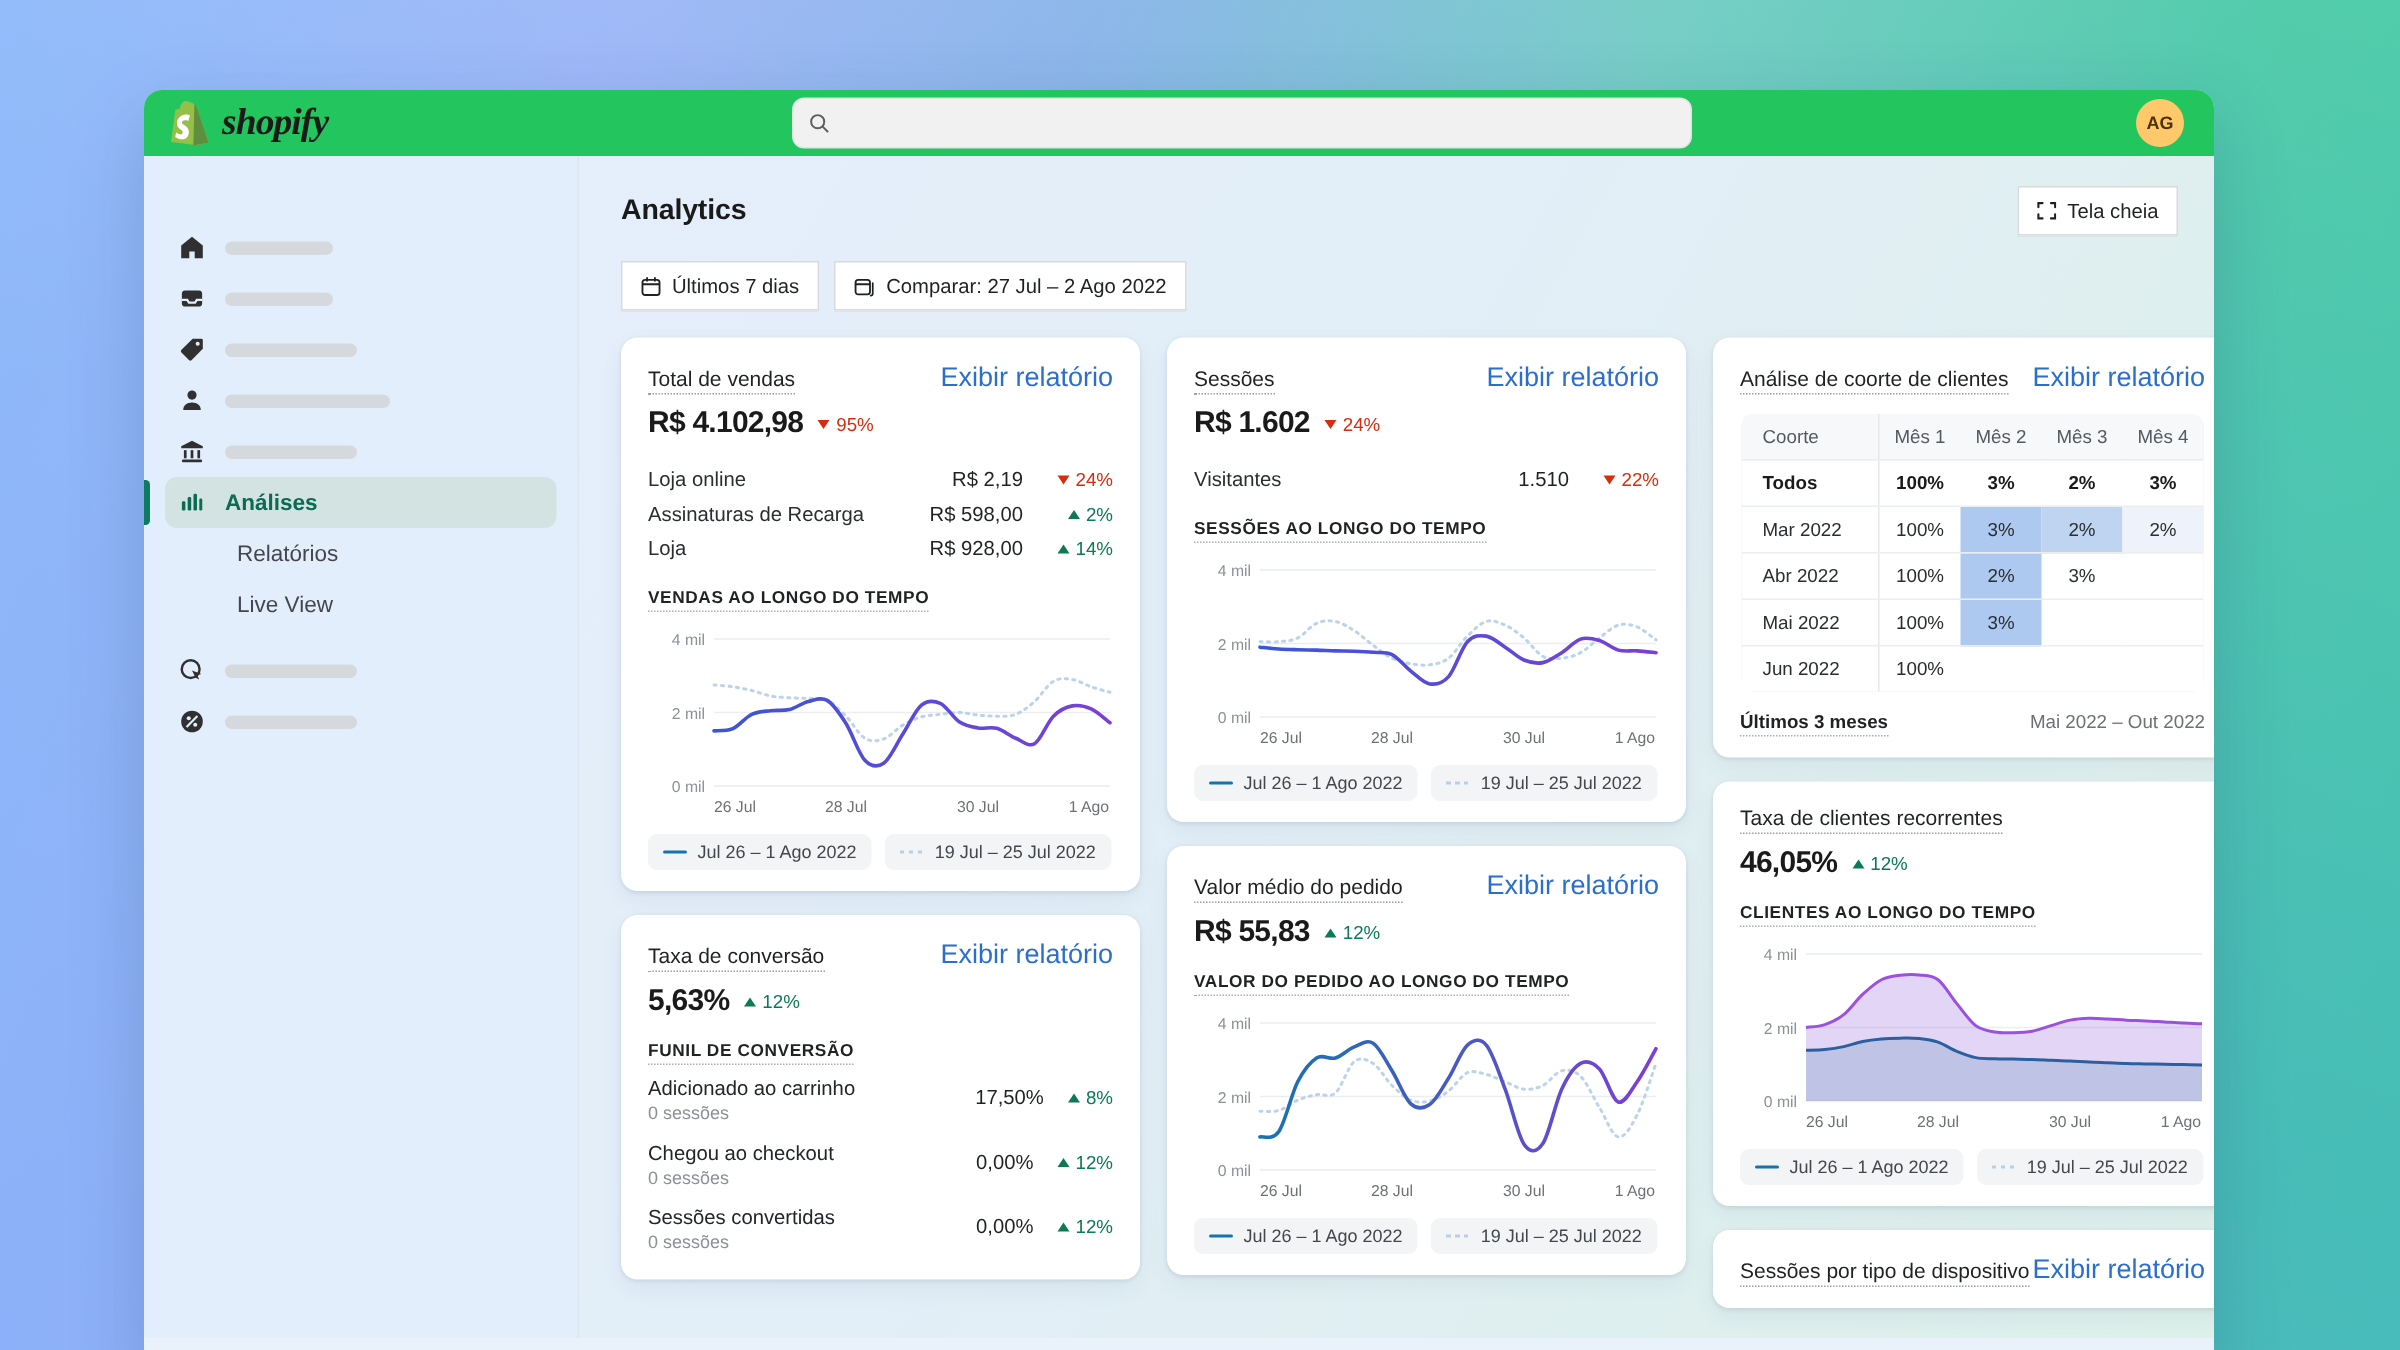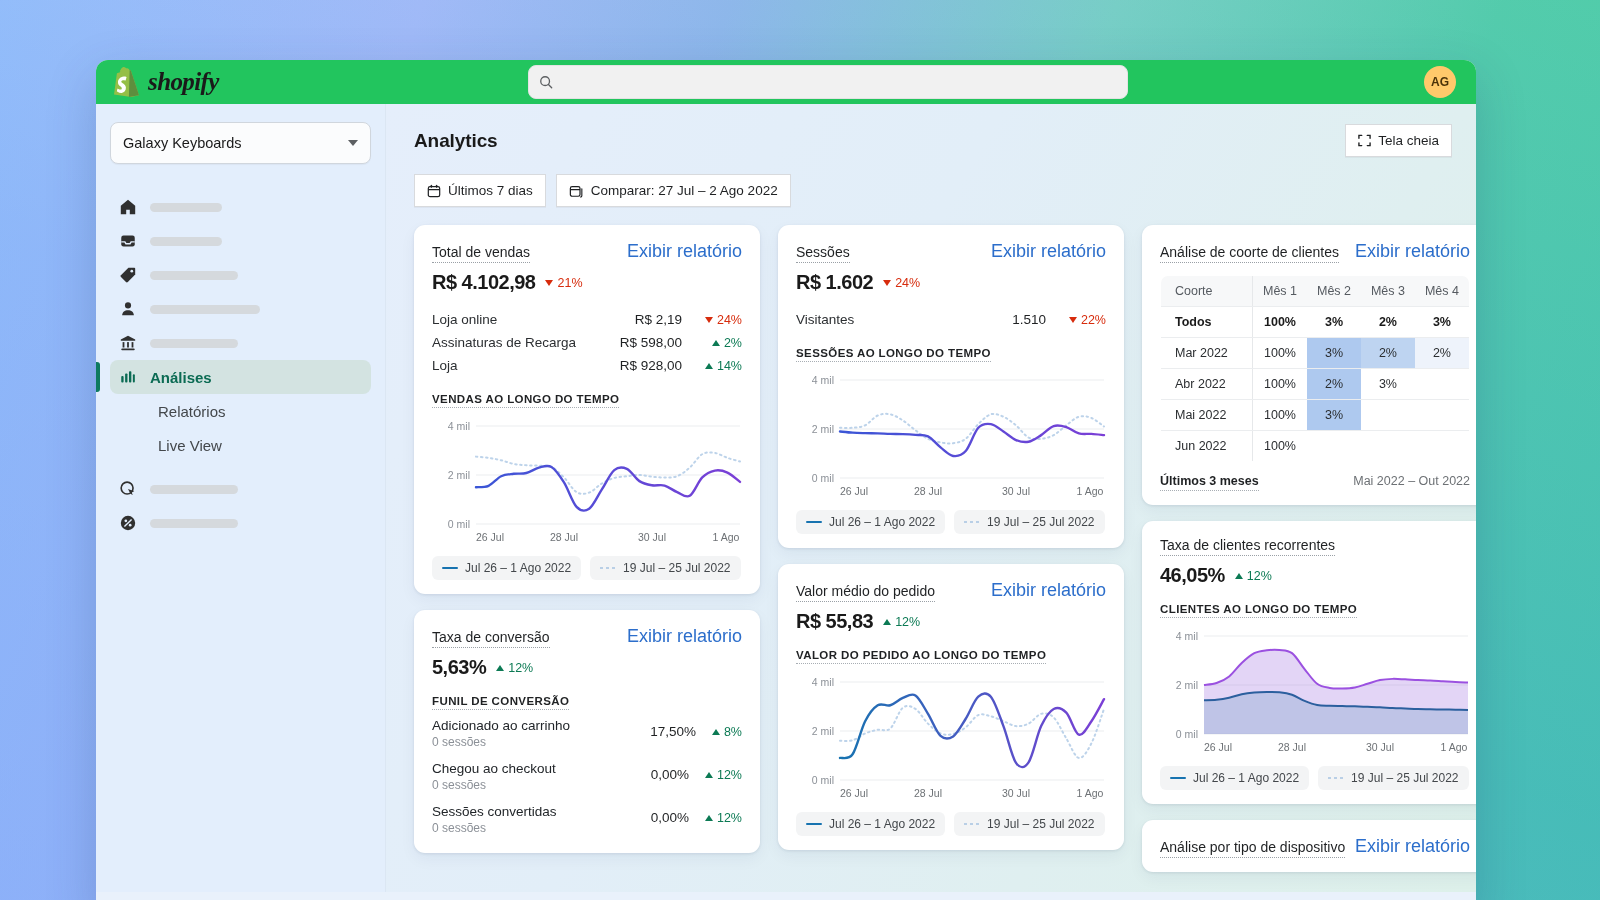--- a/index.html
+++ b/index.html
@@ -230,24 +230,20 @@
       </span>
       <input type="text" value="" placeholder="" style="">
     </div>
 
     <div class="avatar">AG</div>
   </div>
 
   <div class="split">
 
     <div class="sidebar">
-      <div class="store-select">
-        <span class="store-name">Galaxy Keyboards</span>
-        <span class="caret"></span>
-      </div>
 
       <div class="nav">
         <div class="nav-row">
           <span class="nav-icon">
             <svg width="18" height="18" viewBox="0 0 20 20">
                 <path d="M10 2L2 8.5V18h6v-5h4v5h6V8.5z" fill="#303030"></path>
               </svg>
           </span>
           <span class="skeleton" style="width:72px"></span>
         </div>
@@ -377,21 +373,21 @@
 
           <div class="card">
             <div class="card-head">
               <span class="card-title">Total de vendas</span>
               <span class="link">Exibir relatório</span>
             </div>
             <div class="big">
               <span class="big-val">R$ 4.102,98</span>
               <span class="delta down">
                 <span class="tri down"></span>
-                <span>21%</span>
+                <span>95%</span>
               </span>
             </div>
             <div class="rows">
               <div class="row">
                 <span>Loja online</span>
                 <span class="row-right">
                   <span class="row-val">R$ 2,19</span>
                   <span class="row-delta delta down">
                     <span class="tri down"></span>
                     <span>24%</span>
@@ -718,21 +714,21 @@
               </span>
               <span class="legend-item">
                 <span class="lg-dot"></span>
                 <span>19 Jul – 25 Jul 2022</span>
               </span>
             </div>
           </div>
 
           <div class="card">
             <div class="card-head">
-              <span class="card-title">Análise por tipo de dispositivo</span>
+              <span class="card-title">Sessões por tipo de dispositivo</span>
               <span class="link">Exibir relatório</span>
             </div>
           </div>
         </div>
 
       </div>
     </div>
   </div>
 </div>
 

